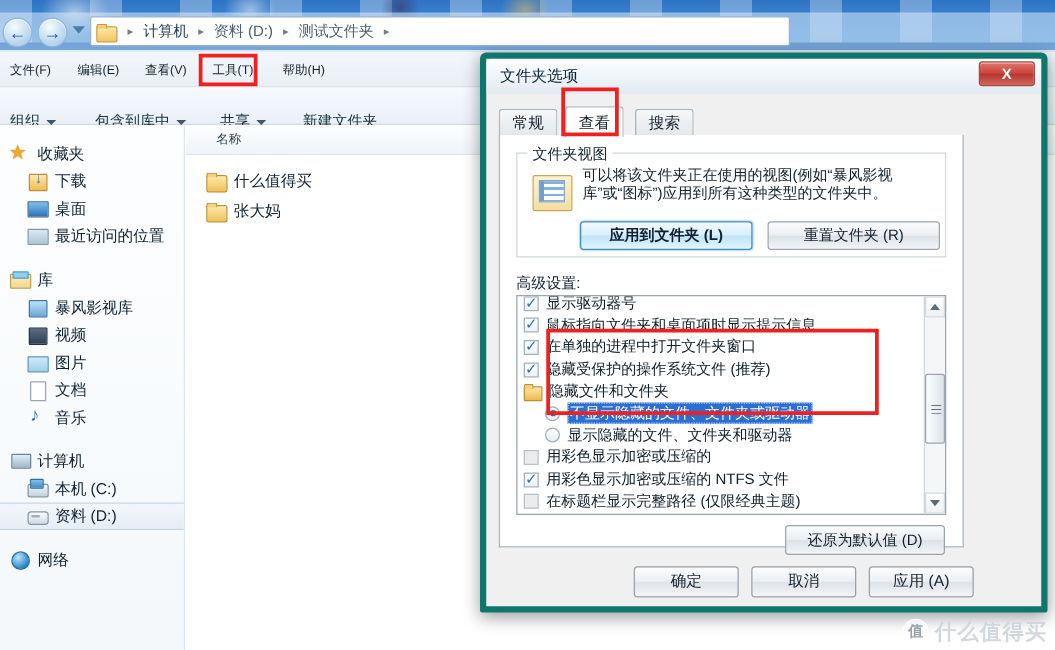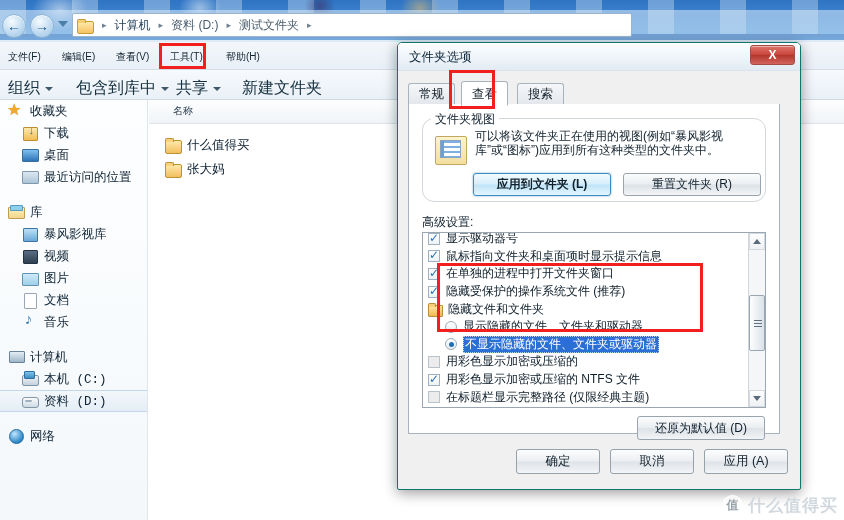--- a/index.html
+++ b/index.html
@@ -88,40 +88,40 @@
     color: #10222f; font-size: 10px; padding: 0 4px; white-space: nowrap;
   }
 
   
   #cmd-row {
     position: absolute; left: 0; top: 60px; width: 844px; height: 30px;
     background: linear-gradient(180deg,#f7fafd,#e9f0f7);
     border-bottom: 1px solid #cfd9e2;
   }
   .cmd-item {
-    position: absolute; top: 9px; height: 17px; line-height: 17px;
-    color: #16303f; font-size: 16px; white-space: nowrap;
+    position: absolute; top: 19px; height: 17px; line-height: 17px;
+    color: #16303f; font-size: 12px; white-space: nowrap;
   }
   .caret-down {
     display:inline-block; width:0;height:0; margin-left:5px; vertical-align:middle;
     border-left:4px solid transparent;border-right:4px solid transparent;border-top:4px solid #3e5769;
   }
 
   
   #nav-pane {
     position: absolute; left: 0; top: 90px; width: 148px; height: 420px;
     background: linear-gradient(180deg,#fdfeff,#f4f8fb);
     border-right: 1px solid #dfe6ec;
-    padding-top: 0;
+    padding-top: 12px;
   }
   .navrow {
     height: 22px; display: flex; align-items: center; gap: 6px;
     font-size: 12.5px; color: #0d2233; padding-left: 8px; white-space: nowrap;
   }
-  .navrow.child { padding-left: 22px; font-family: Liberation Mono, monospace; }
+  .navrow.child { padding-left: 22px; }
   .navrow.selected {
     background: linear-gradient(180deg,#f3f7fb,#e4edf6);
     border: 1px solid #c3d7ea; border-left: none; border-right: none;
   }
   .navgap { height: 13px; }
   .ico { width: 16px; height: 16px; flex: none; position: relative; }
 
   .ico-star::before{
     content:"\2605"; position:absolute; left:-1px; top:-3px; font-size:16px; color:#f0a92c;
     text-shadow:0 0 1px #b87c10;
@@ -222,26 +222,25 @@
     content:""; position:absolute; left:0; top:0; width:7px;height:3px;
     background:#f7d27c; border:1px solid #bd9236; border-bottom:none; border-radius:2px 2px 0 0;
   }
   #list-scroll-arrow{
     position:absolute; left:354px; top:2px; width:0;height:0;
     border-left:5px solid transparent;border-right:5px solid transparent;border-bottom:5px solid #9aaab8;
   }
 
   
   #dialog {
-    position: absolute; left: 384px; top: 42px; width: 404px; height: 448px;
+    position: absolute; left: 384px; top: 42px; width: 454px; height: 448px;
     background: #f0f0f0;
-    border: 1px solid #0f766e;
+    border: 5px solid #0f766e;
     border-radius: 5px 5px 2px 2px;
     box-shadow: 0 3px 14px rgba(0,0,0,.40);
-    margin-left: 13px;
   }
   #dlg-titlebar {
     position: absolute; left: 0; top: 0; width: 100%; height: 28px;
     background: linear-gradient(180deg,#fdfefe 0%, #eef4f9 55%, #e2ebf3 100%);
     border-radius: 4px 4px 0 0;
     border-bottom: 1px solid #dbe4ec;
   }
   #dlg-title {
     position: absolute; left: 11px; top: 6px; font-size: 12.5px; color: #0a2236;
   }
@@ -274,21 +273,21 @@
   }
 
   #tabpage {
     position: absolute; left: 10px; top: 33px; width: 372px; height: 330px;
     background: #fff; border: 1px solid #a7b4c0; border-top: none;
   }
 
   
   #grp-folderview {
     position: absolute; left: 13px; top: 14px; width: 344px; height: 84px;
-    border: 1px solid #d2d7db; border-radius: 12px;
+    border: 1px solid #d2d7db; border-radius: 0;
   }
   #grp-folderview-legend {
     position: absolute; left: 8px; top: -8px; background: #fff; padding: 0 4px;
     font-size: 12px; color: #10202d;
   }
   #fv-icon {
     position: absolute; left: 12px; top: 16px; width: 32px; height: 30px;
   }
   #fv-icon::before{
     content:""; position:absolute; left:0; top:1px; width:30px;height:27px;
@@ -614,26 +613,26 @@
           </div>
           <div class="adv-row">
             <span class="cb checked"></span>
             <span>隐藏受保护的操作系统文件 (推荐)</span>
           </div>
           <div class="adv-row">
             <span class="mini-folder"></span>
             <span>隐藏文件和文件夹</span>
           </div>
           <div class="adv-row sub">
+            <span class="rb on"></span>
+            <span class="adv-label-hl">不显示隐藏的文件、文件夹或驱动器</span>
+          </div>
+          <div class="adv-row sub">
             <span class="rb"></span>
             <span>显示隐藏的文件、文件夹和驱动器</span>
-          </div>
-          <div class="adv-row sub">
-            <span class="rb on"></span>
-            <span class="adv-label-hl">不显示隐藏的文件、文件夹或驱动器</span>
           </div>
           <div class="adv-row">
             <span class="cb gray"></span>
             <span>用彩色显示加密或压缩的</span>
           </div>
           <div class="adv-row">
             <span class="cb checked"></span>
             <span>用彩色显示加密或压缩的 NTFS 文件</span>
           </div>
           <div class="adv-row">

